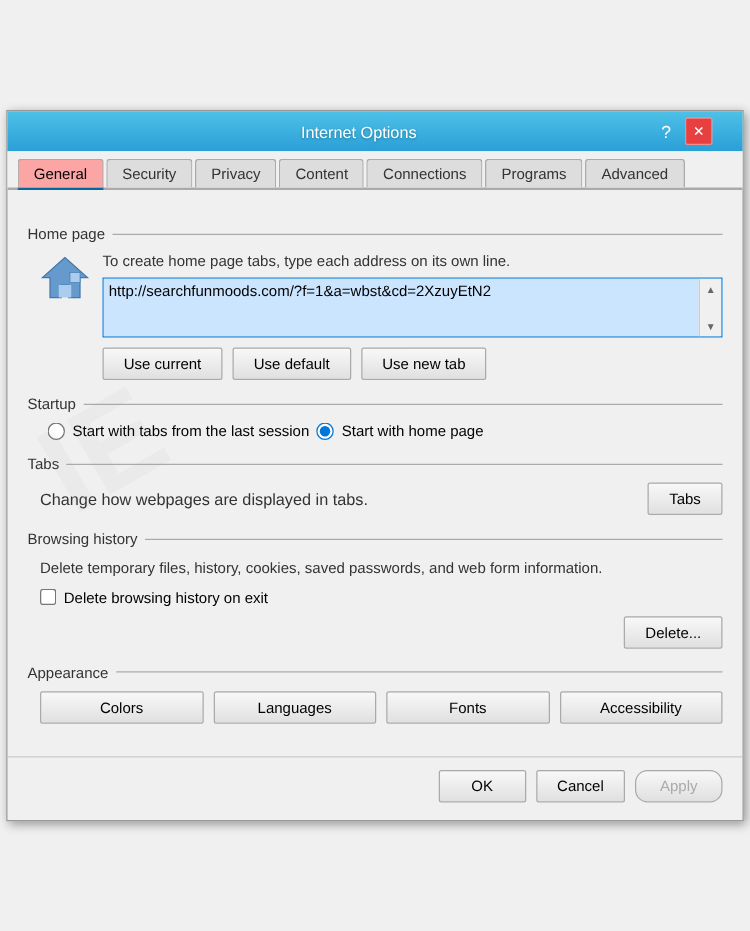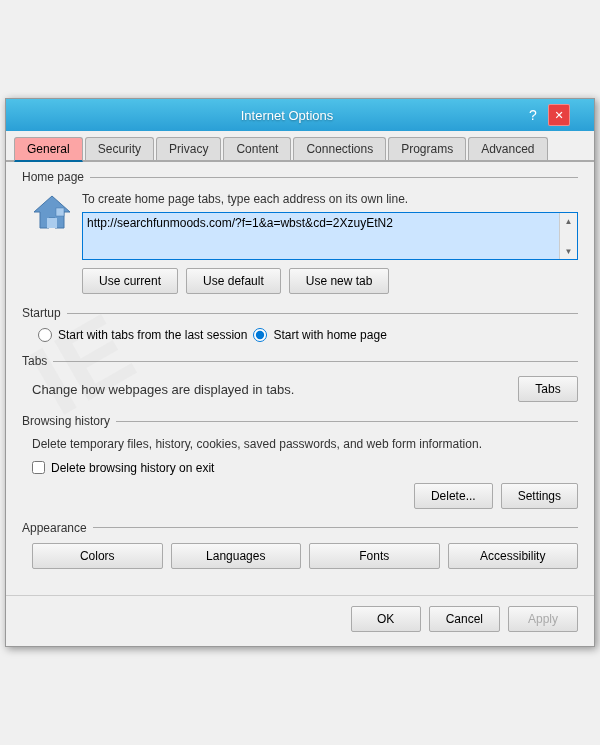--- a/index.html
+++ b/index.html
@@ -82,21 +82,21 @@
     }
     .tab.active {
       background: #fca5a5;
       border-bottom: 2px solid #0369a1;
       margin-bottom: -2px;
       color: #000;
       z-index: 1;
       text-align: center;
     }
     .content {
-      padding: 8px 16px 10px 16px;
+      padding: 28px 16px 10px 16px;
     }
     .section {
       margin-bottom: 12px;
     }
     .section-label {
       font-size: 12px;
       color: #333;
       display: flex;
       align-items: center;
       gap: 6px;
@@ -189,20 +189,21 @@
       border-radius: 2px;
       color: #000;
       height: 26px;
       display: flex;
       align-items: center;
       justify-content: center;
     }
     .btn.disabled {
       color: #aaa;
       cursor: default;
+      border-radius: 10px;
     }
     .radio-group {
       display: flex;
       flex-direction: row;
       gap: 6px;
       padding-left: 6px;
     }
     .radio-item {
       display: flex;
       align-items: center;
@@ -364,21 +365,20 @@
       <div class="section">
         <div class="section-label">Browsing history</div>
         <div class="section-inner">
           <p class="browsing-desc">Delete temporary files, history, cookies, saved passwords, and web form information.</p>
           <div class="checkbox-item">
             <input type="checkbox" class="checkbox-input" style="">
             <span>Delete browsing history on exit</span>
           </div>
           <div class="btn-row-right">
             <button class="btn">Delete...</button>
-            <button class="btn">Settings</button>
           </div>
         </div>
       </div>
 
       <div class="section">
         <div class="section-label">Appearance</div>
         <div class="section-inner">
           <div class="appearance-row">
             <button class="btn">Colors</button>
             <button class="btn">Languages</button>

